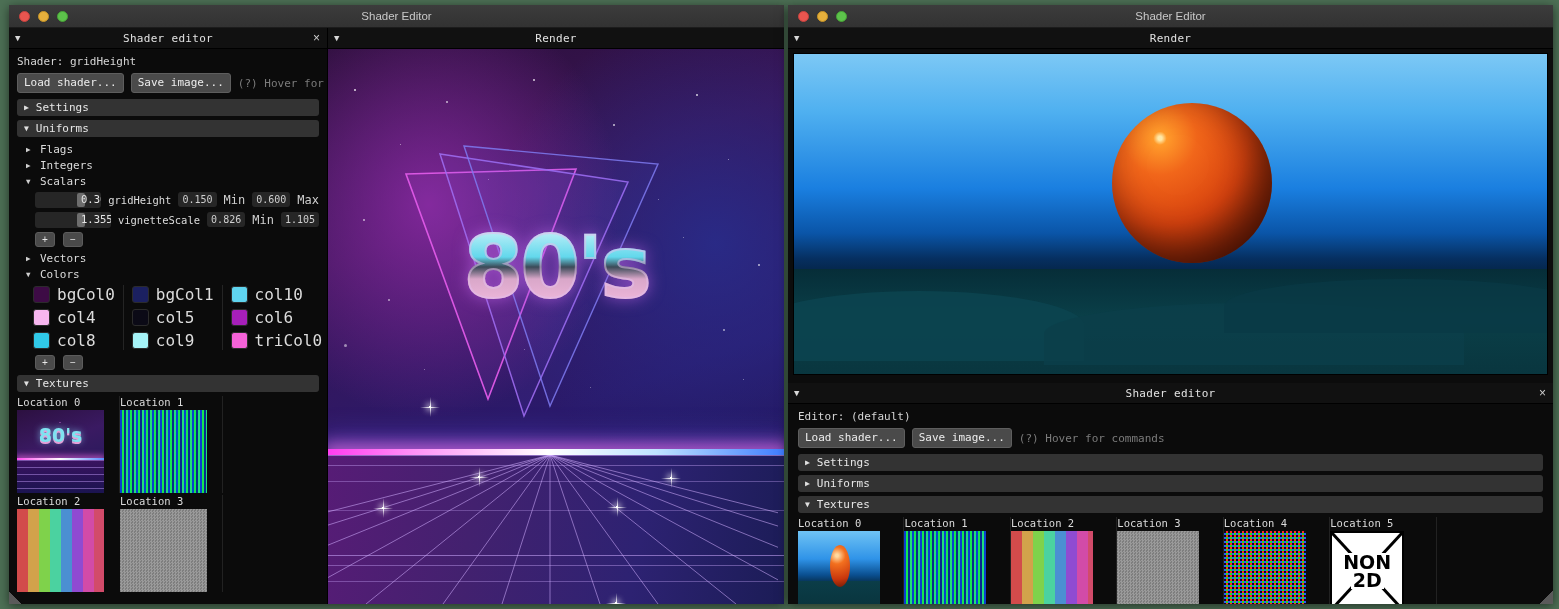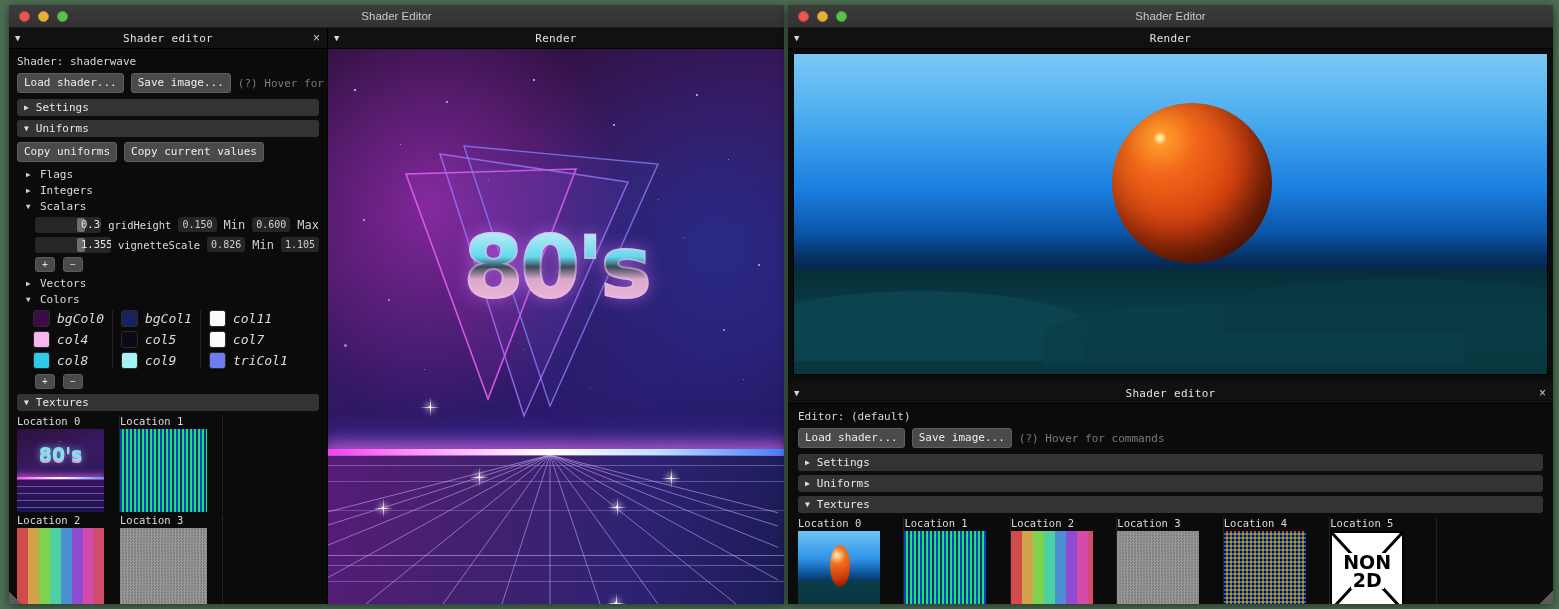--- a/index.html
+++ b/index.html
@@ -97,21 +97,21 @@
            border-radius: 3px; color: #e8e8e8; font-size: 10px; line-height: 13px;
            text-align: center; }
 
   
   .colors-grid { display: flex; margin: 3px 0 0 16px; }
   .col-column { display: flex; flex-direction: column; gap: 4px;
                 padding-right: 8px; border-right: 1px solid #242424; margin-right: 8px; }
   .col-column:last-child { border-right: none; }
   .col-item { display: flex; align-items: center; gap: 7px; }
   .swatch { width: 17px; height: 17px; border-radius: 3px; border: 1px solid #2b2b2b; }
-  .col-name { font-size: 13px; color: #dcdcdc; font-style: italic; }
+  .col-name { font-size: 16px; color: #dcdcdc; }
 
   
   .tex-grid { display: flex; flex-wrap: wrap; margin-top: 4px; }
   .tex-cell { width: 103px; padding-right: 4px; margin-bottom: 2px;
               border-right: 1px solid #222; }
   .tex-lbl { font-size: 10.5px; color: #dcdcdc; margin-bottom: 2px; }
   .tex-thumb { width: 87px; height: 83px; background: #111; }
 
   
   .render-pane { position: relative; overflow: hidden; background: #000; }
@@ -221,42 +221,38 @@
       <div style="width:319px; background:#0b0b0b; border-right:1px solid #000; overflow:hidden;">
 
         <div class="panel-head dark">
           <span class="caret">▼</span>
           <span class="ptitle">Shader editor</span>
           <span class="closex">×</span>
         </div>
 
         <div class="editor-body">
 
-          <div class="shader-label">Shader: shaderwave</div>
+          <div class="shader-label">Shader: gridHeight</div>
 
           <div class="btn-row">
             <button class="imbtn">Load shader...</button>
             <button class="imbtn">Save image...</button>
             <span class="hint">(?) Hover for commands</span>
           </div>
 
           <div class="collapse">
             <span class="tri">▶</span>
             <span>Settings</span>
           </div>
 
           <div class="collapse">
             <span class="tri">▼</span>
             <span>Uniforms</span>
           </div>
 
-          <div class="btn-row" style="margin:5px 0 4px 0;">
-            <button class="imbtn">Copy uniforms</button>
-            <button class="imbtn">Copy current values</button>
-          </div>
 
           <div class="tree-row">
             <span class="tri">▶</span>
             <span>Flags</span>
           </div>
           <div class="tree-row">
             <span class="tri">▶</span>
             <span>Integers</span>
           </div>
           <div class="tree-row">
@@ -321,20 +317,34 @@
                 <span class="swatch" style="background:#1b2060"></span>
                 <span class="col-name">bgCol1</span>
               </div>
               <div class="col-item">
                 <span class="swatch" style="background:#0b0a16"></span>
                 <span class="col-name">col5</span>
               </div>
               <div class="col-item">
                 <span class="swatch" style="background:#a5f3f7"></span>
                 <span class="col-name">col9</span>
+              </div>
+            </div>
+            <div class="col-column">
+              <div class="col-item">
+                <span class="swatch" style="background:#5fd4ef"></span>
+                <span class="col-name">col10</span>
+              </div>
+              <div class="col-item">
+                <span class="swatch" style="background:#a61fba"></span>
+                <span class="col-name">col6</span>
+              </div>
+              <div class="col-item">
+                <span class="swatch" style="background:#f562d8"></span>
+                <span class="col-name">triCol0</span>
               </div>
             </div>
             <div class="col-column">
               <div class="col-item">
                 <span class="swatch" style="background:#fbfbfb"></span>
                 <span class="col-name">col11</span>
               </div>
               <div class="col-item">
                 <span class="swatch" style="background:#fdfdfd"></span>
                 <span class="col-name">col7</span>

